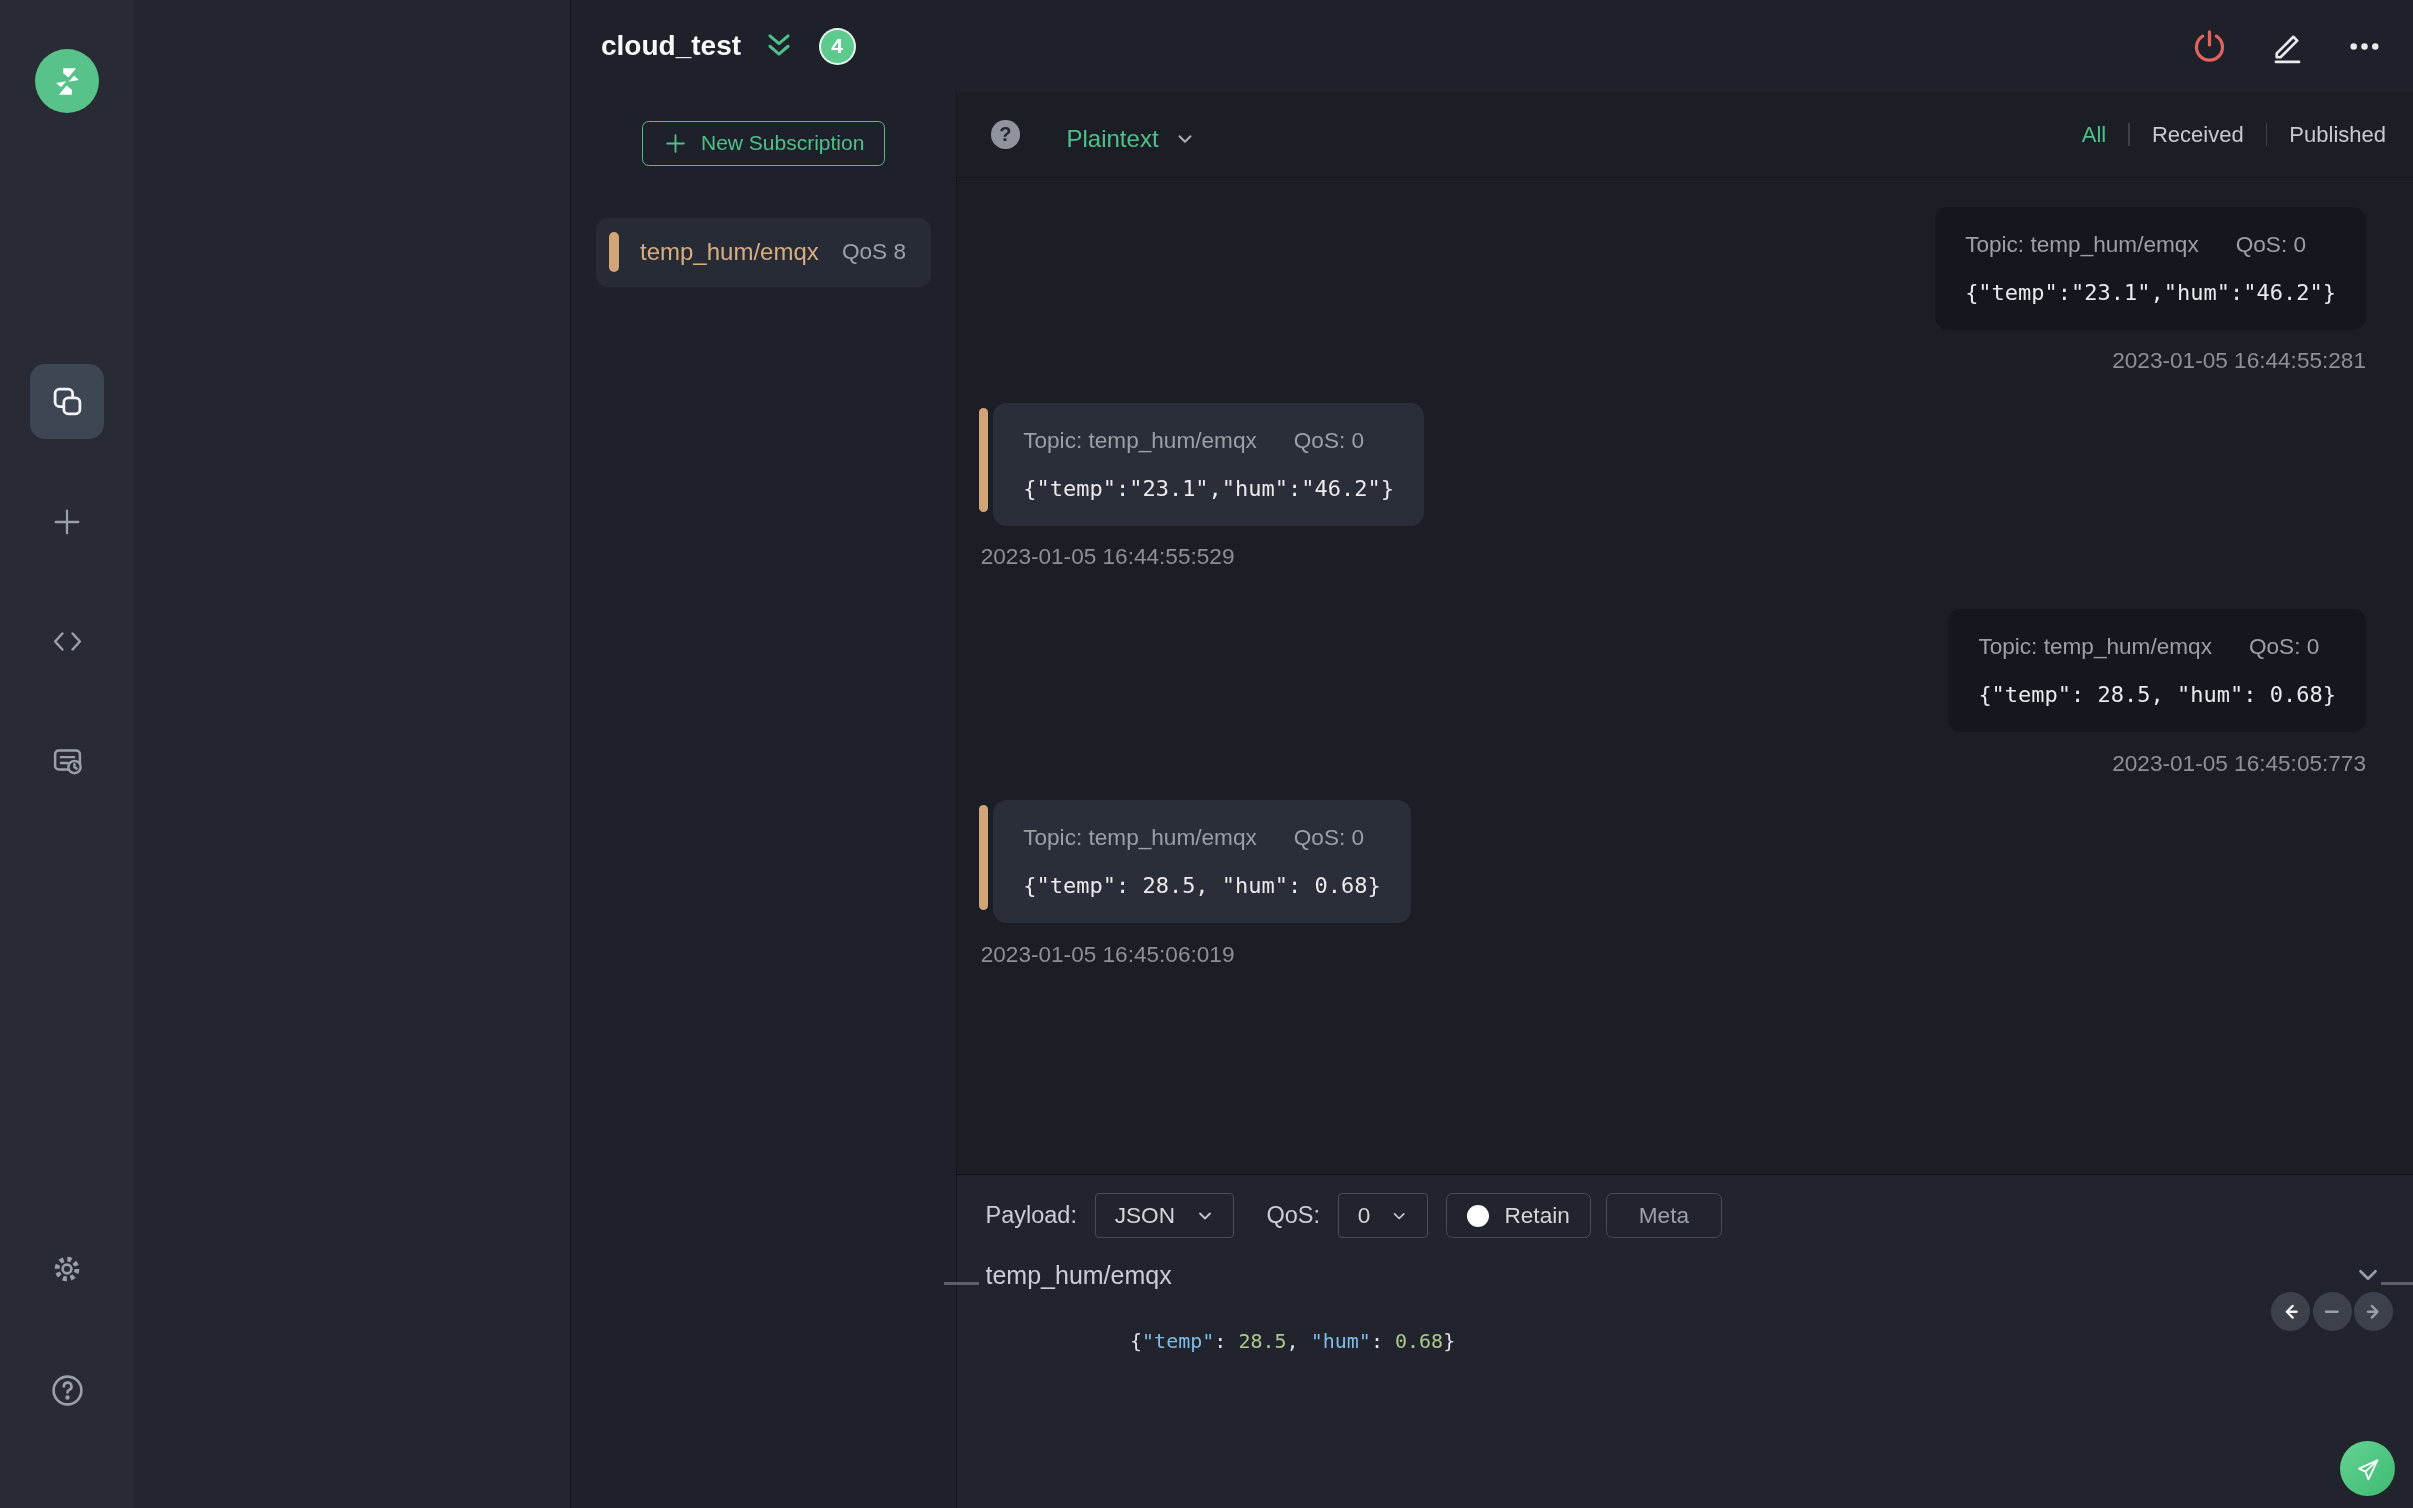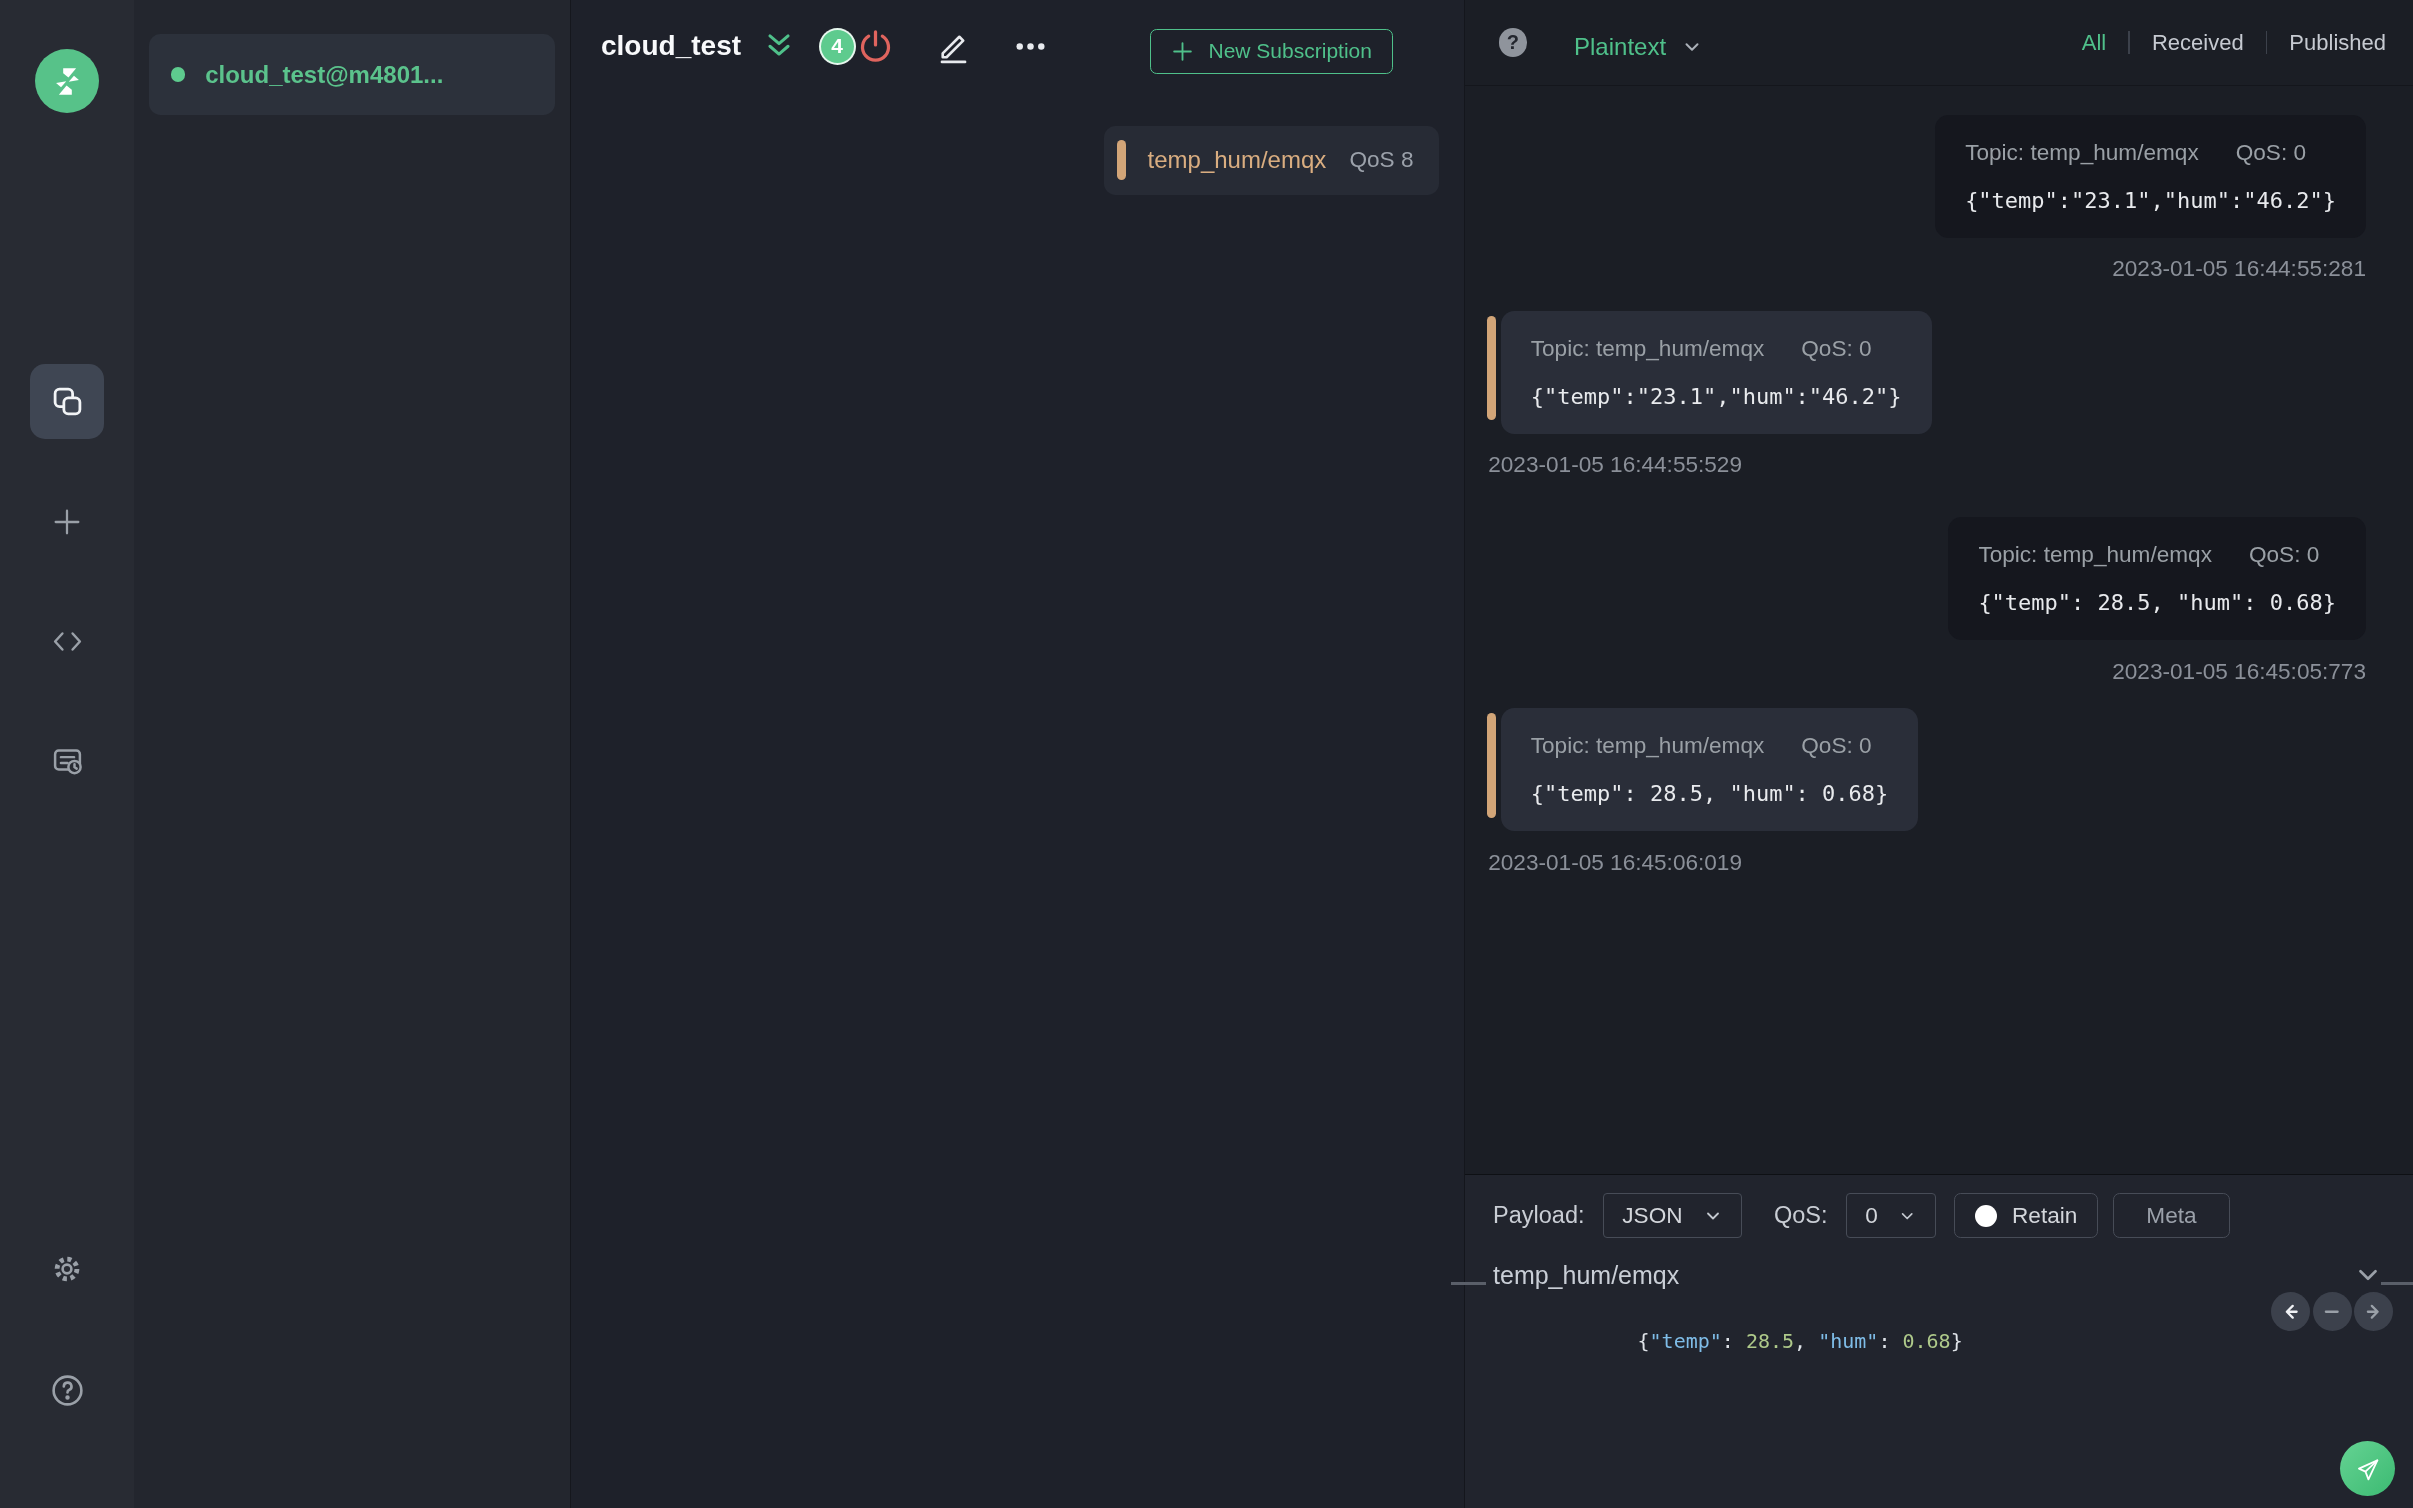--- a/index.html
+++ b/index.html
@@ -28,21 +28,21 @@
                padding:30px 25px 0 30px; }
   .conn-title { color:#fbfcfd; font-size:28.5px; font-weight:700; letter-spacing:0.2px; }
   .add-conn-btn { background:none; border:none; color:#eef0f3; cursor:pointer; display:flex; }
   .conn-list { margin-top:34px; padding:0 15px; }
   .conn-item { background:#2c313b; border-radius:11.7px; height:81px; display:flex;
                align-items:center; padding:0 22px; cursor:pointer; }
   .conn-dot { width:14.2px; height:14.2px; border-radius:50%; background:#5ecb8e; margin-right:20px; }
   .conn-name { color:#5bc38c; font-size:24px; font-weight:600; }
 
   
-  .right-region { flex:1; display:flex; flex-direction:row; background:#1e212a; min-width:0; }
+  .right-region { flex:1; display:flex; flex-direction:column; background:#1e212a; min-width:0; }
   .top-header { height:92px; display:flex; align-items:center; padding:0 30px 0 30px; flex-shrink:0; }
   .conn-title-main { color:#f8f9fb; font-size:28px; font-weight:700; }
   .dbl-chevron { margin-left:22px; display:flex; cursor:pointer; }
   .badge { margin-left:23.5px; min-width:37px; height:37px; border-radius:50%;
            background:#5ecb8e; border:2.5px solid rgba(255,255,255,.85); color:#fff;
            font-size:21px; font-weight:700; display:flex; align-items:center;
            justify-content:center; }
   .header-actions { margin-left:auto; display:flex; align-items:center; gap:40px; }
   .hdr-btn { background:none; border:none; cursor:pointer; display:flex; }
 
@@ -199,26 +199,20 @@
             <circle cx="12" cy="12" r="9"></circle>
             <path d="M9.6 9.4 a2.5 2.5 0 1 1 3.4 2.3 c-.8.3-1 .8-1 1.6"></path>
             <circle cx="12" cy="16.6" r="0.6" fill="currentColor"></circle>
           </svg>
         </span>
       </div>
     </div>
   </div>
 
   <div class="conn-panel">
-    <div class="conn-list">
-      <div class="conn-item">
-        <span class="conn-dot"></span>
-        <span class="conn-name">cloud_test@m4801...</span>
-      </div>
-    </div>
   </div>
 
   <div class="right-region">
 
     <div class="top-header">
       <span class="conn-title-main">cloud_test</span>
       <span class="dbl-chevron">
         <svg width="32" height="28.5" viewBox="0 0 24 22" fill="none" stroke="#4fc08a" stroke-width="2.3" stroke-linecap="round" stroke-linejoin="round">
           <path d="M5 3 L12 9 L19 3"></path>
           <path d="M5 11 L12 17 L19 11"></path>

